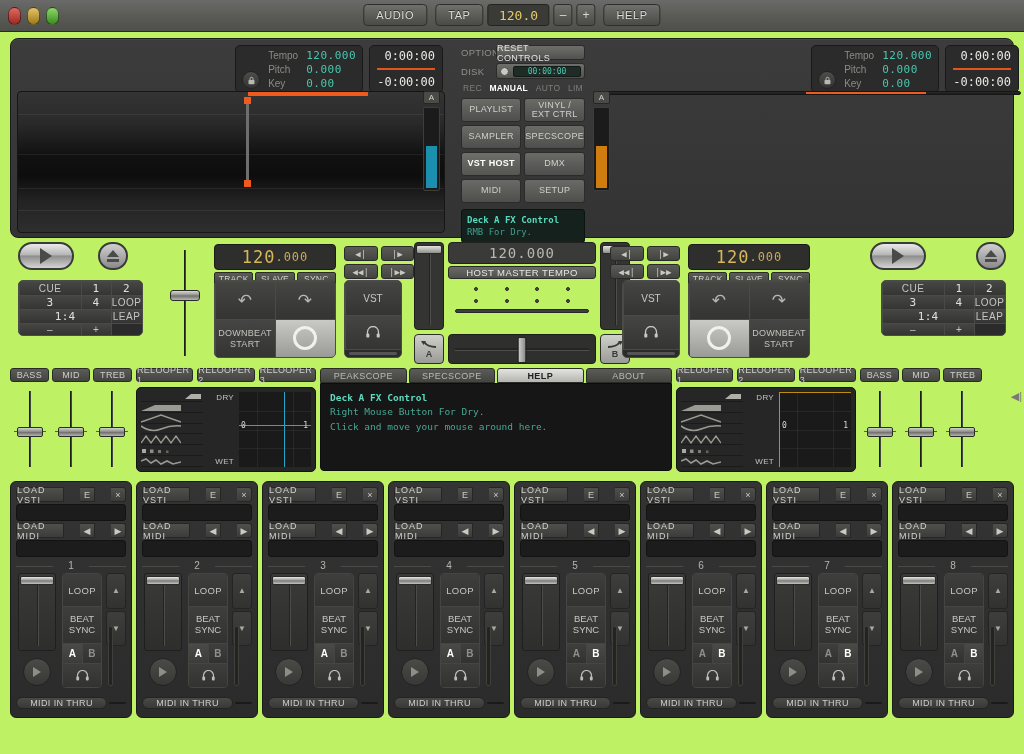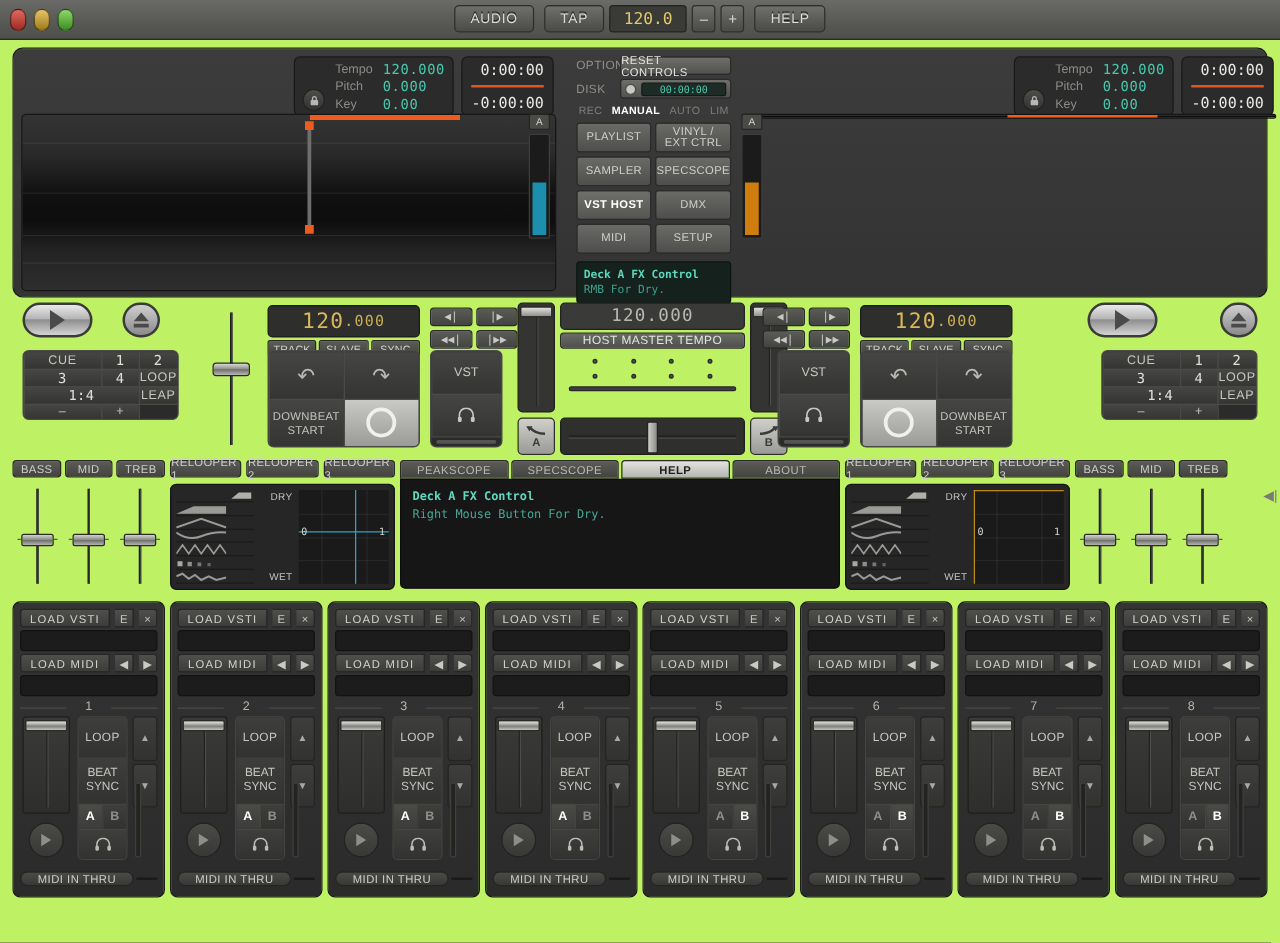--- a/index.html
+++ b/index.html
@@ -296,21 +296,21 @@
   .htab.on { background: linear-gradient(180deg,#e3e3df,#b4b4b0); color:#222; font-weight:bold;}
   .hbody { height:88px; background:#161616; border:1px solid #0d0d0d; border-radius:0 0 4px 4px;
     padding:7px 9px; font-family:"DejaVu Sans Mono",monospace; font-size:9.5px; line-height:1.5;}
   .hbody .hl1 { color:#5fd9bf; font-weight:bold;}
   .hbody .hl { color:#46a793; }
 
   
   .strips { display:flex; gap:4px; margin: 5px 4px 0; }
   .strip { flex:1; background: linear-gradient(180deg,#343434,#2b2b2b);
     border:1px solid #1b1b1b; border-radius:6px; padding:5px; }
-  .ldrow { display:flex; height:15px; gap:4px; }
+  .ldrow { display:flex; height:15px; gap:16px; }
   .ldbtn { flex:1; background: linear-gradient(180deg,#4f4f4c,#3c3c3a);
     border:1px solid #262624; border-radius:3px 0 0 3px; color:#d2d2cd; font-size:9px;
     display:flex;align-items:center;justify-content:center; letter-spacing:1px;}
   .ldsm { width:15px; background: linear-gradient(180deg,#4f4f4c,#3c3c3a);
     border:1px solid #262624; border-left:none; color:#cacac5; font-size:9px;
     display:flex;align-items:center;justify-content:center;}
   .ldsm.last { border-radius:0 3px 3px 0; }
   .namefield { height:17px; background:#1c1c1c; border:1px solid #131313; border-radius:3px; margin-top:2px;}
   .chnum { text-align:center; color:#b5b5b0; font-size:10px; margin:3px 0 2px; position:relative;}
   .chnum::before, .chnum::after {
@@ -792,20 +792,21 @@
     <div class="helpblock">
       <div class="htabs">
         <div class="htab">PEAKSCOPE</div>
         <div class="htab">SPECSCOPE</div>
         <div class="htab on">HELP</div>
         <div class="htab">ABOUT</div>
       </div>
       <div class="hbody">
         <div class="hl1">Deck A FX Control</div>
         <div class="hl">Right Mouse Button For Dry.</div>
+        <div class="hl">Click and move your mouse around here.</div>
         <div class="hl">&nbsp;</div>
       </div>
     </div>
 
     <div class="relooper" style="max-width:180px;">
       <div class="rtabs">
         <div class="rtab">RELOOPER 1</div>
         <div class="rtab">RELOOPER 2</div>
         <div class="rtab">RELOOPER 3</div>
       </div>

